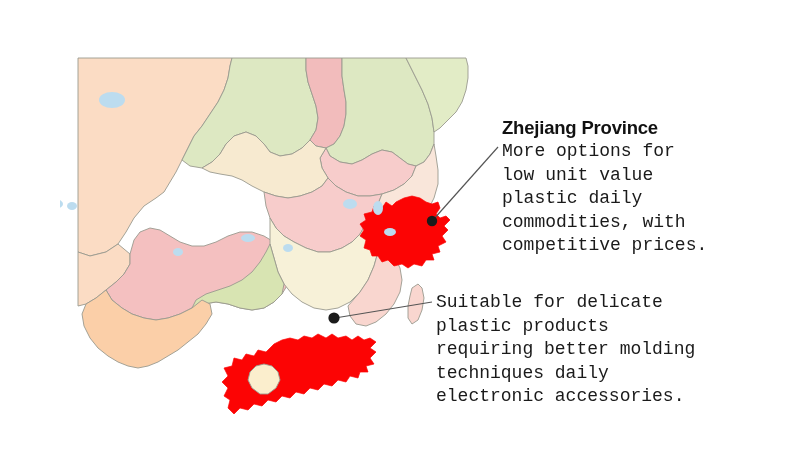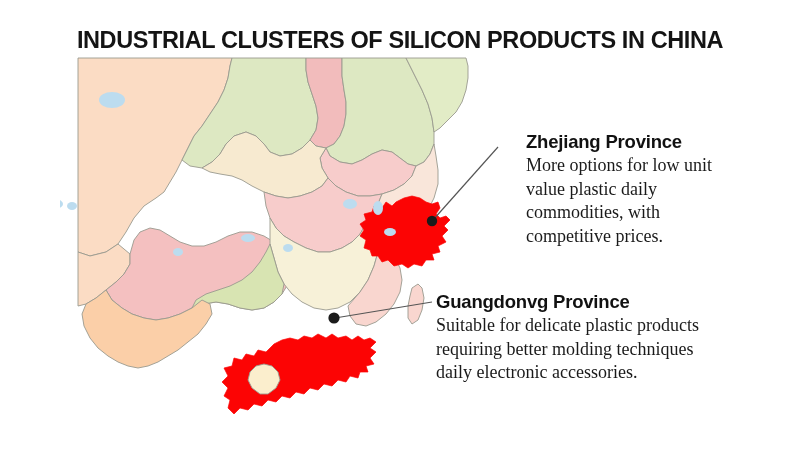--- a/index.html
+++ b/index.html
@@ -58,47 +58,46 @@
   .callout-heading {
     font-family: "Liberation Sans", sans-serif;
     font-weight: bold;
     font-size: 18.5px;
     letter-spacing: -0.2px;
     color: #111111;
     margin: 0 0 1px 0;
     white-space: nowrap;
   }
   .callout-body {
-    font-family: Liberation Serif, serif;
+    font-family: Liberation Mono, monospace;
     font-weight: normal;
     font-size: 18px;
     line-height: 23.5px;
     color: #1a1a1a;
     margin: 0;
   }
 
-  #callout-zhejiang  { left: 502px; top: 131px; width: 215px; margin-left: 24px; }
+  #callout-zhejiang  { left: 502px; top: 117px; width: 215px; }
   #callout-guangdong { left: 436px; top: 291px; width: 280px; }
 
   
   #leaders {
     position: absolute;
     left: 0; top: 0;
     width: 800px; height: 450px;
     pointer-events: none;
   }
   .leader-line { stroke: #555555; stroke-width: 1.15; fill: none; }
   .marker-dot  { fill: #1b1b1b; }
 </style>
 </head>
 <body>
 
 <div id="infographic">
 
-  <div id="title">INDUSTRIAL CLUSTERS OF SILICON PRODUCTS IN CHINA</div>
 
   <div id="map-wrap">
     <svg id="map-svg" viewBox="0 0 420 362" xmlns="http://www.w3.org/2000/svg">
 
       <path class="prov" fill="#fbdcc4" d="M18,2 L18,196 L30,200 L46,196 L58,188 L66,176 L74,162 L84,150
            L96,142 L104,136 L110,126 L116,116 L122,104 L128,92 L134,80
            L142,70 L150,58 L158,46 L164,34 L168,22 L170,10 L172,2 Z"></path>
 
       <path class="prov" fill="#dde8c2" d="M172,2 L170,10 L168,22 L164,34 L158,46 L150,58 L142,70 L134,80
            L128,92 L122,104 L130,110 L142,112 L152,106 L160,98 L166,88
@@ -218,17 +217,16 @@
     <line class="leader-line" x1="335" y1="318" x2="432" y2="302"></line>
     <circle class="marker-dot" cx="334" cy="318" r="5.6"></circle>
   </svg>
 
   <div class="callout" id="callout-zhejiang">
     <p class="callout-heading">Zhejiang Province</p>
     <p class="callout-body">More options for low unit value plastic daily commodities, with competitive prices.</p>
   </div>
 
   <div class="callout" id="callout-guangdong">
-    <p class="callout-heading">Guangdonvg Province</p>
     <p class="callout-body">Suitable for delicate plastic products requiring better molding techniques daily electronic accessories.</p>
   </div>
 
 </div>
 
 </body></html>

